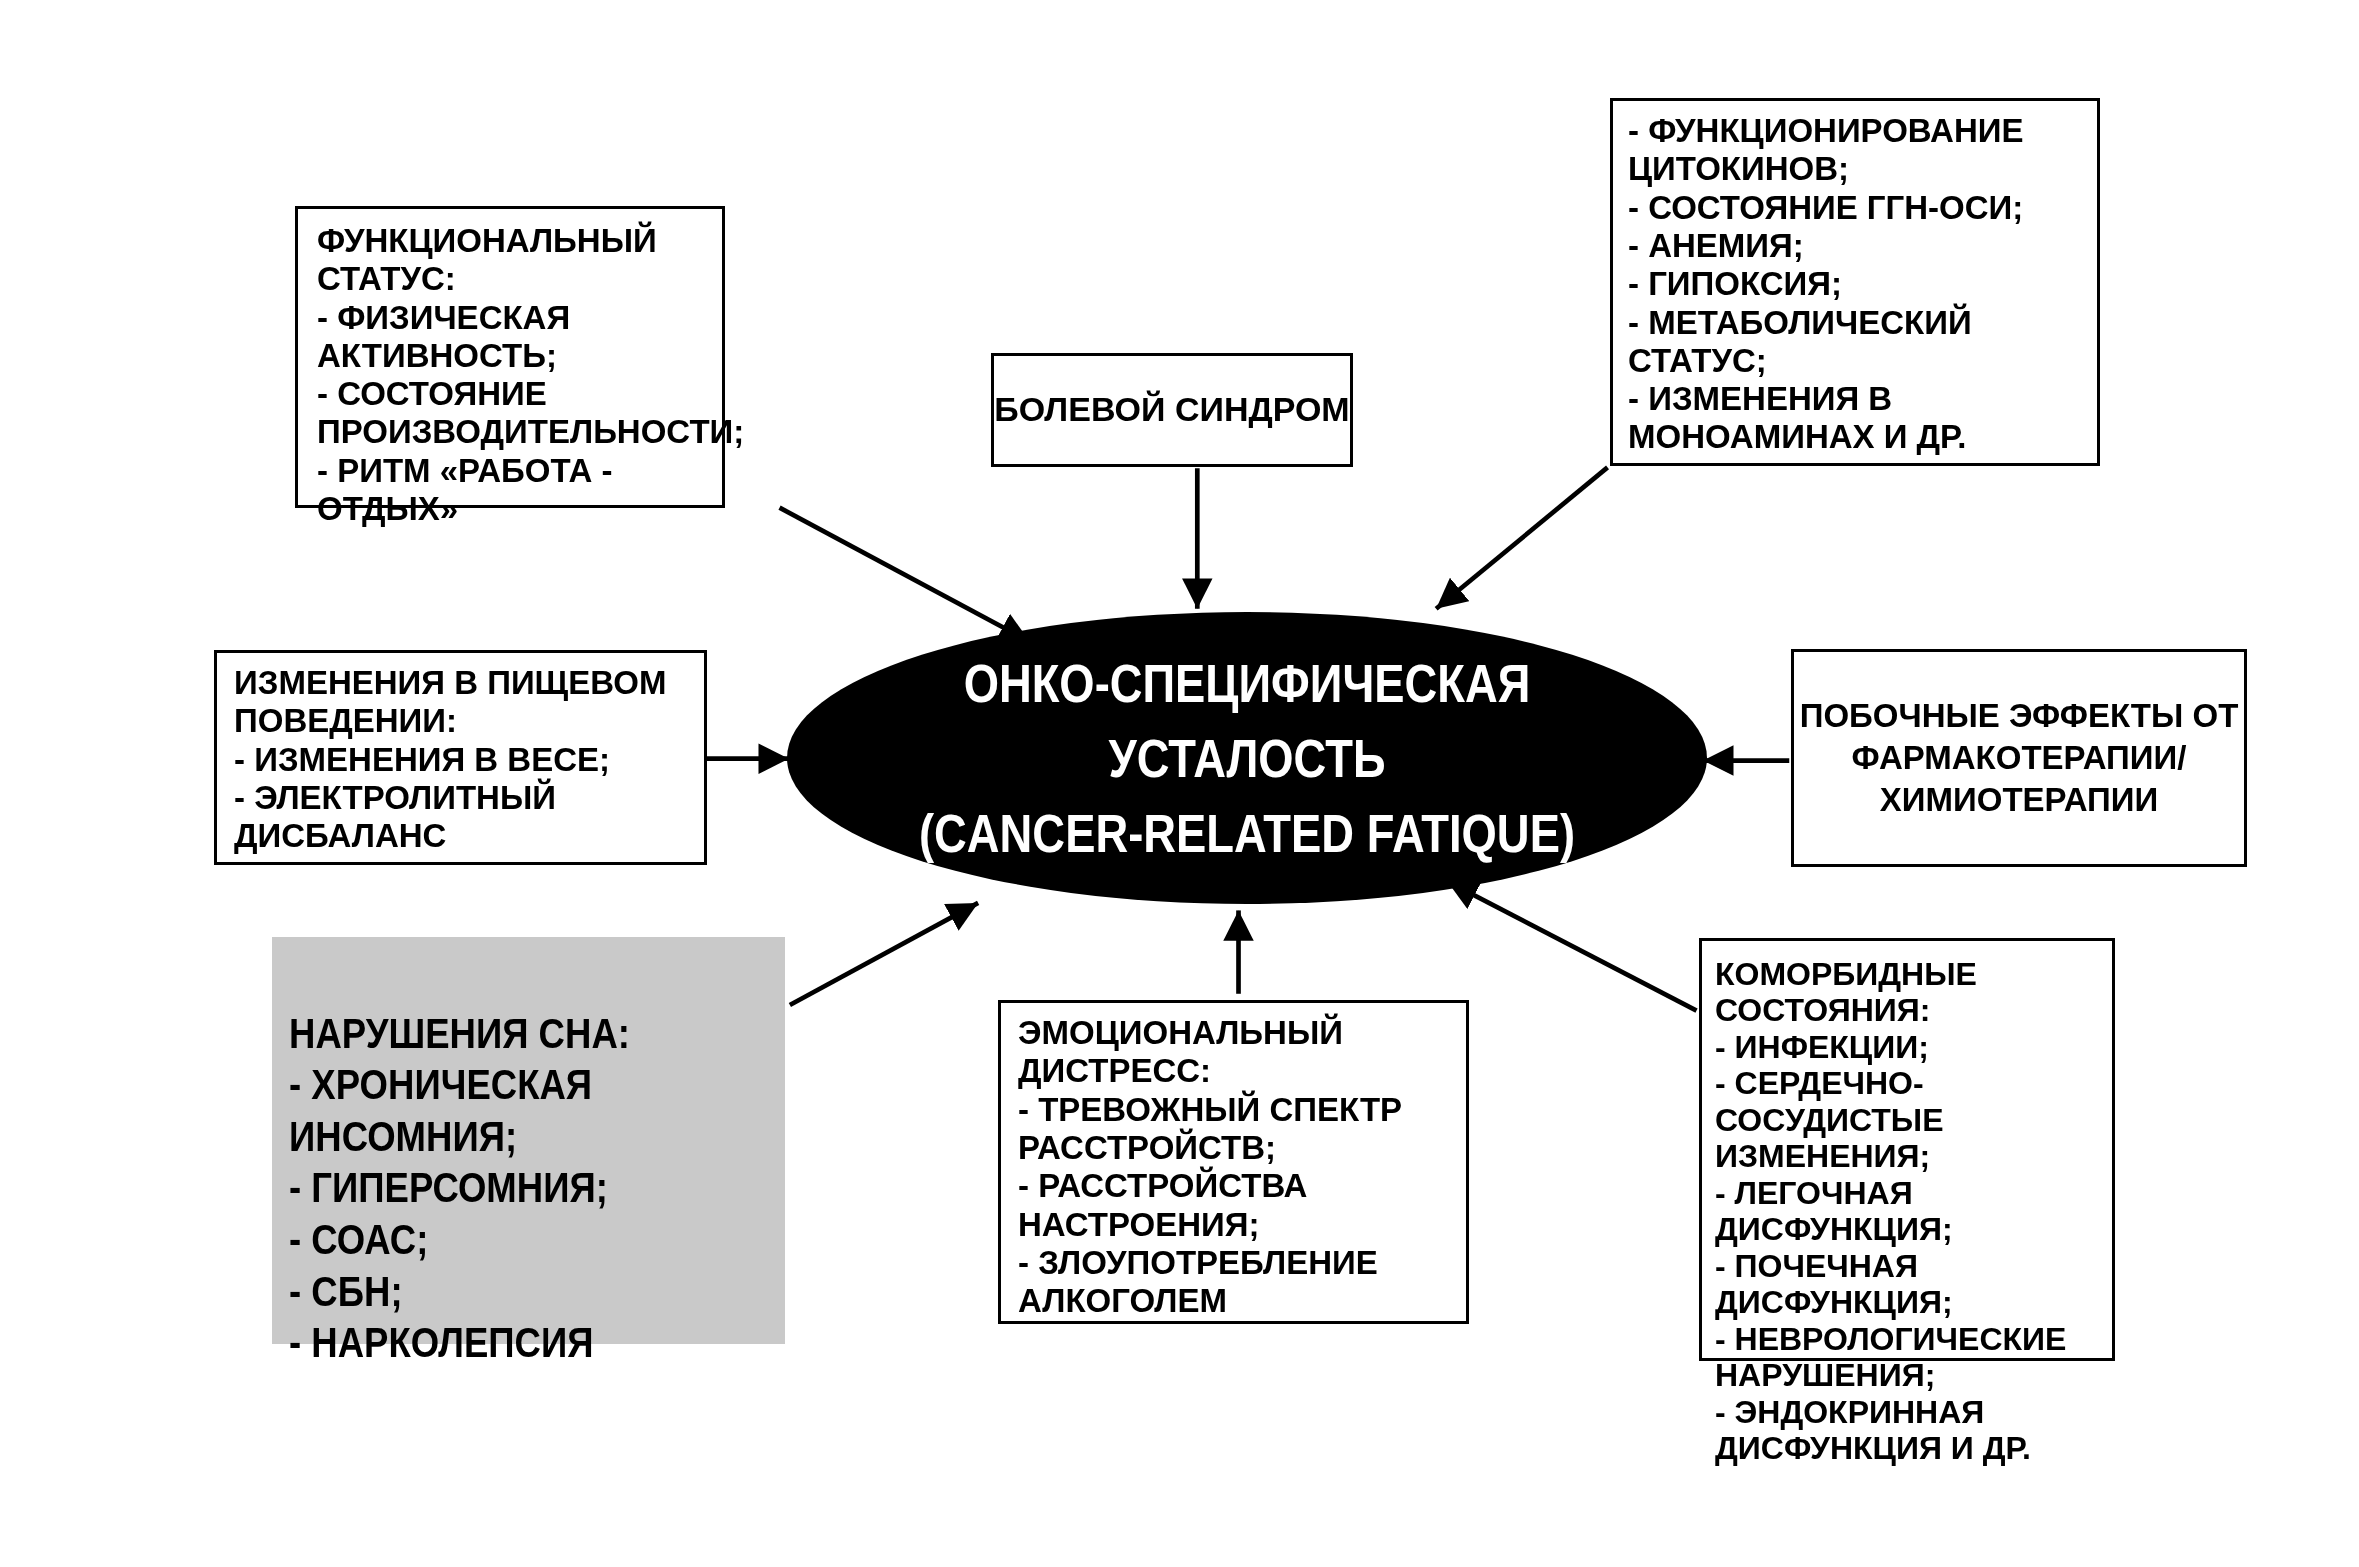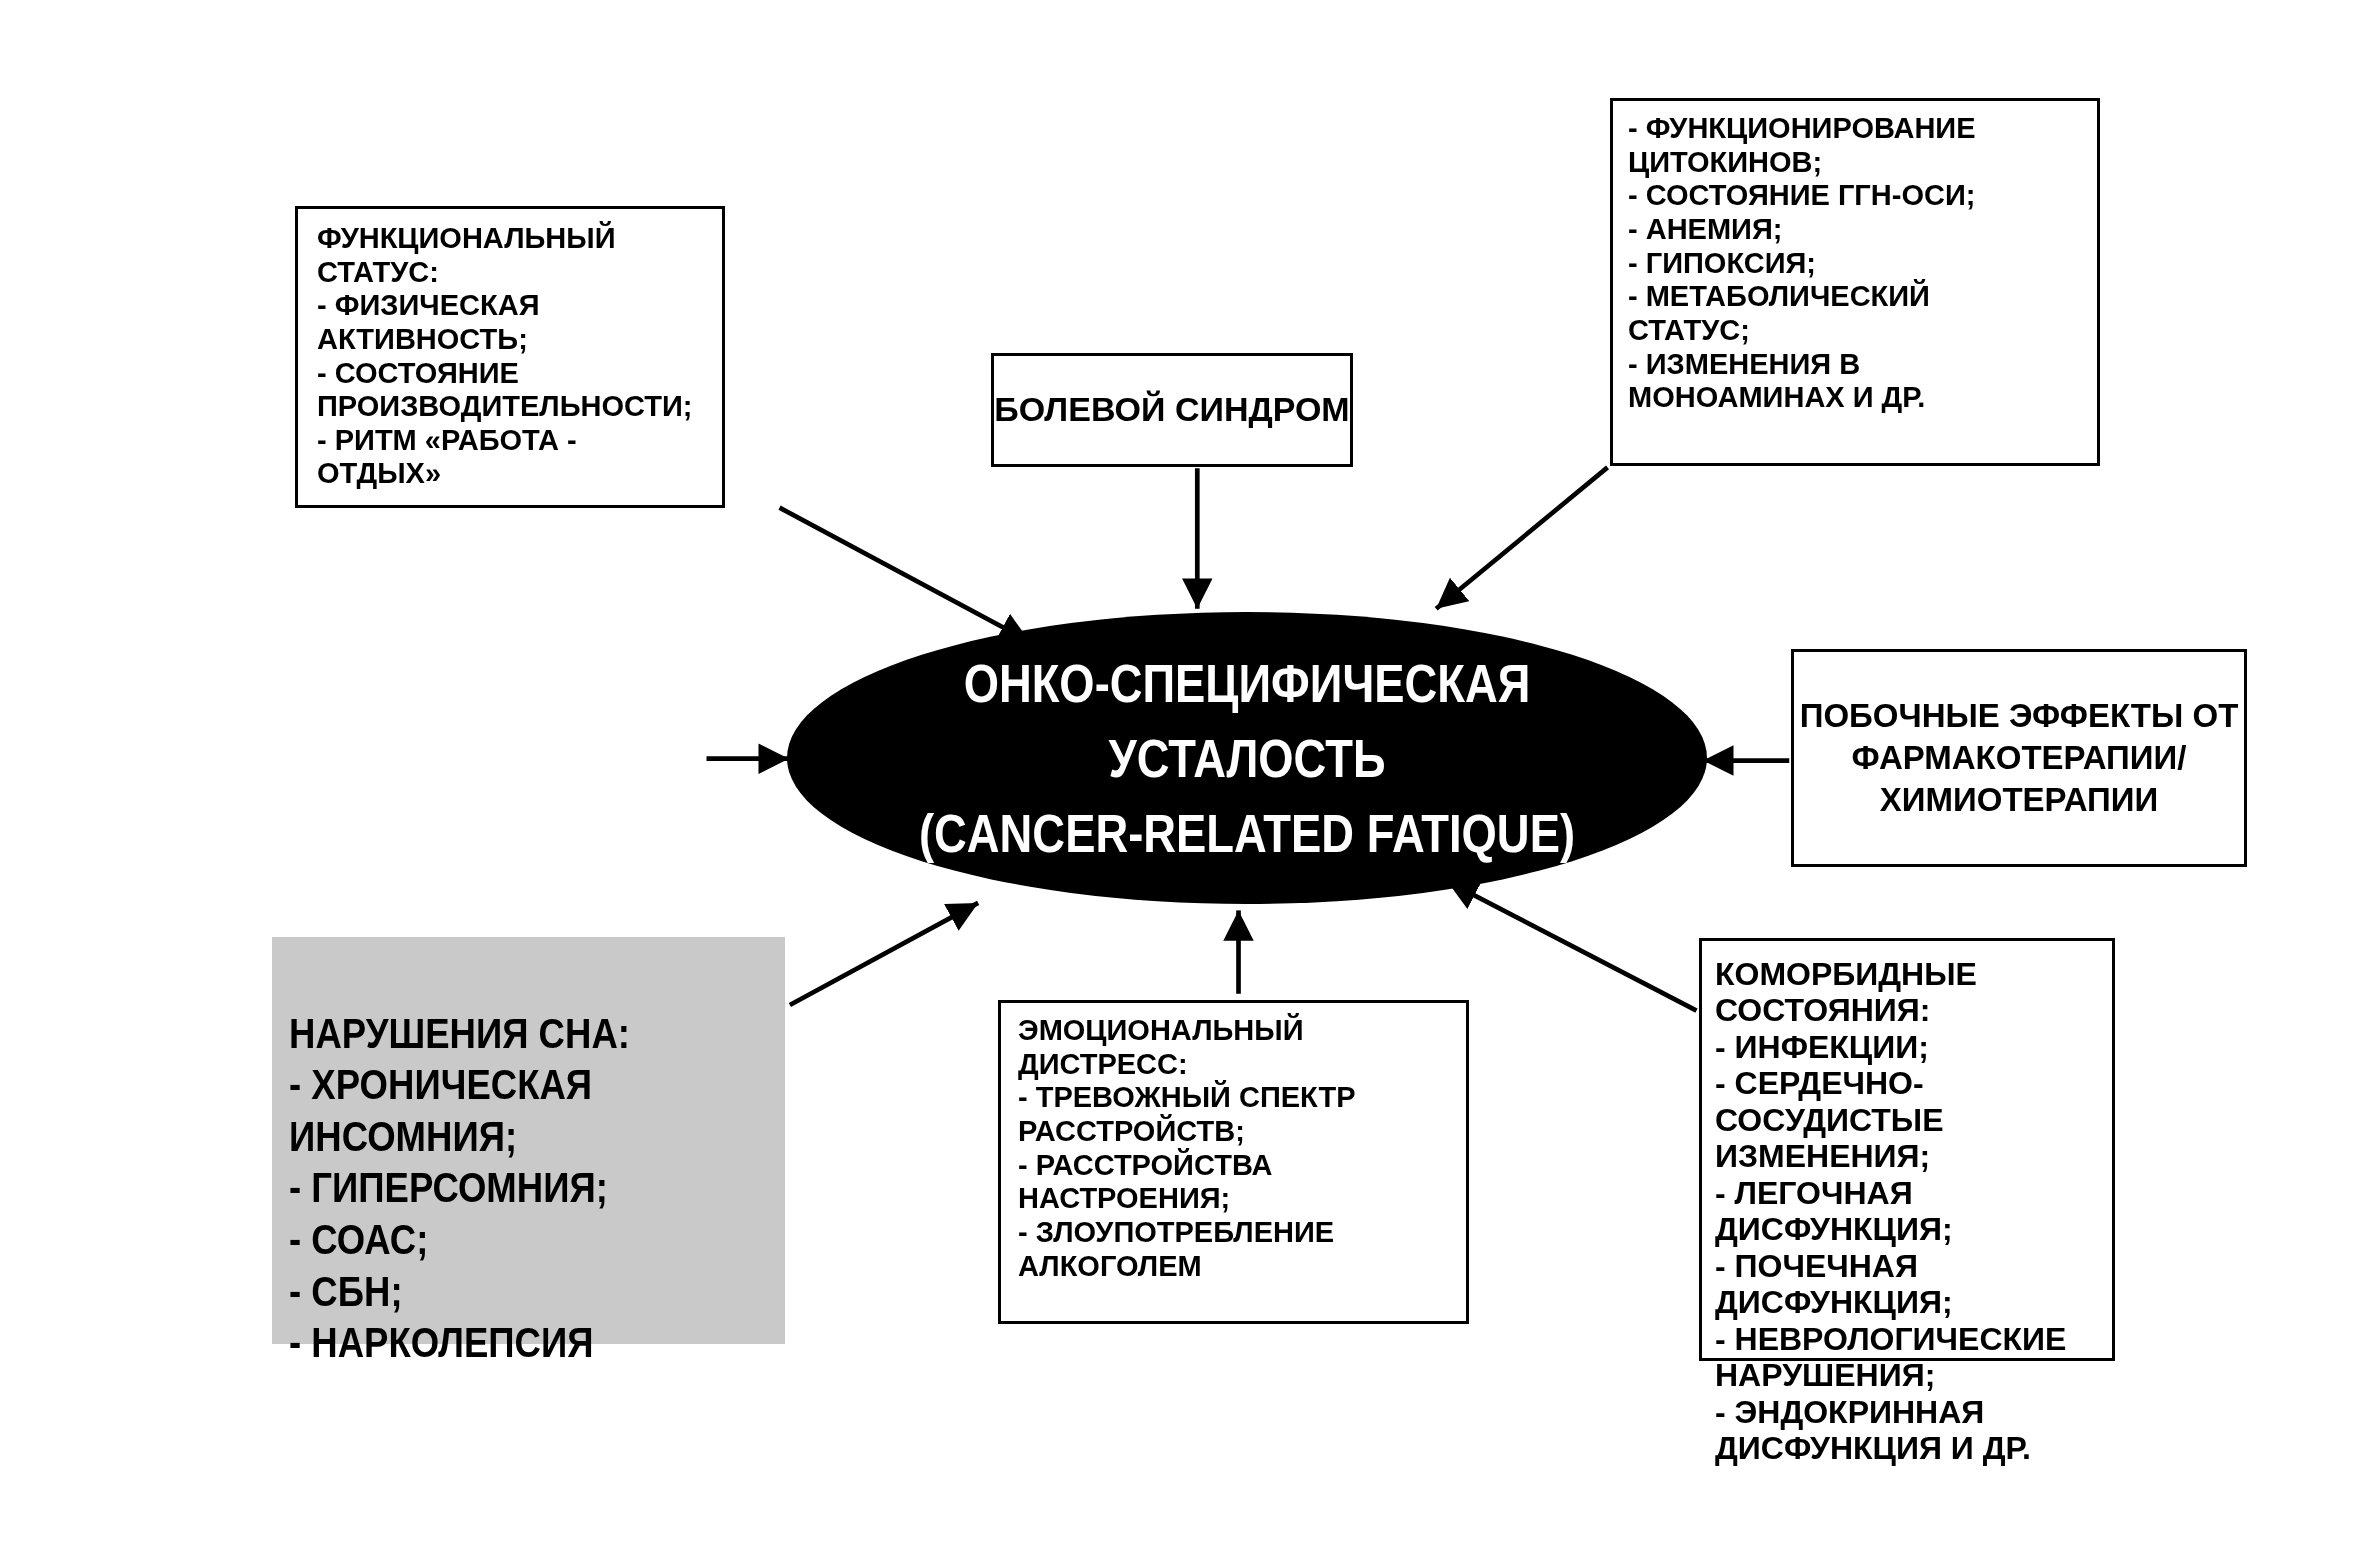--- a/index.html
+++ b/index.html
@@ -3,21 +3,21 @@
 <meta charset="utf-8">
 <style>
   html,body { margin:0; padding:0; background:#ffffff; }
   #canvas {
     position:relative; width:2359px; height:1567px; background:#ffffff;
     font-family:"Liberation Sans", sans-serif; font-weight:bold; color:#000000;
     overflow:hidden;
   }
   .node {
     position:absolute; background:#ffffff; border:3.7px solid #000000;
-    box-sizing:border-box; white-space:pre-line; font-size:29px; line-height:1.16;
+    box-sizing:border-box; white-space:pre-line; font-size:33px; line-height:1.16;
   }
   .node-centered { display:flex; align-items:center; justify-content:center; text-align:center; }
   #node-functional-status { left:295px; top:206px;  width:430px; height:302px; padding:13px 19px; }
   #node-pain              { left:991px; top:353px; width:362px; height:114px; font-size:34px; }
   #node-cytokines         { left:1610px; top:98px; width:490px; height:368px; padding:11.2px 15px; }
   #node-eating            { left:214px;  top:650px; width:493px; height:215px; padding:11.2px 17px; }
   #node-side-effects      { left:1791px; top:649px; width:456px; height:218px; font-size:33px; line-height:1.28; }
   #node-sleep {
     left:272px; top:937px; width:513px; height:407px;
     background:#c9c9c9; border:none; padding:19px 17px;
@@ -73,20 +73,25 @@
   <div class="node" id="node-cytokines">- ФУНКЦИОНИРОВАНИЕ
 ЦИТОКИНОВ;
 - СОСТОЯНИЕ ГГН-ОСИ;
 - АНЕМИЯ;
 - ГИПОКСИЯ;
 - МЕТАБОЛИЧЕСКИЙ
 СТАТУС;
 - ИЗМЕНЕНИЯ В
 МОНОАМИНАХ И ДР.</div>
 
+  <div class="node" id="node-eating">ИЗМЕНЕНИЯ В ПИЩЕВОМ
+ПОВЕДЕНИИ:
+- ИЗМЕНЕНИЯ В ВЕСЕ;
+- ЭЛЕКТРОЛИТНЫЙ
+ДИСБАЛАНС</div>
 
   <div class="node node-centered" id="node-side-effects">ПОБОЧНЫЕ ЭФФЕКТЫ ОТ
 ФАРМАКОТЕРАПИИ/
 ХИМИОТЕРАПИИ</div>
 
   <div class="node" id="node-sleep">
     <span class="condensed-block">НАРУШЕНИЯ СНА:
 - ХРОНИЧЕСКАЯ
 ИНСОМНИЯ;
 - ГИПЕРСОМНИЯ;

